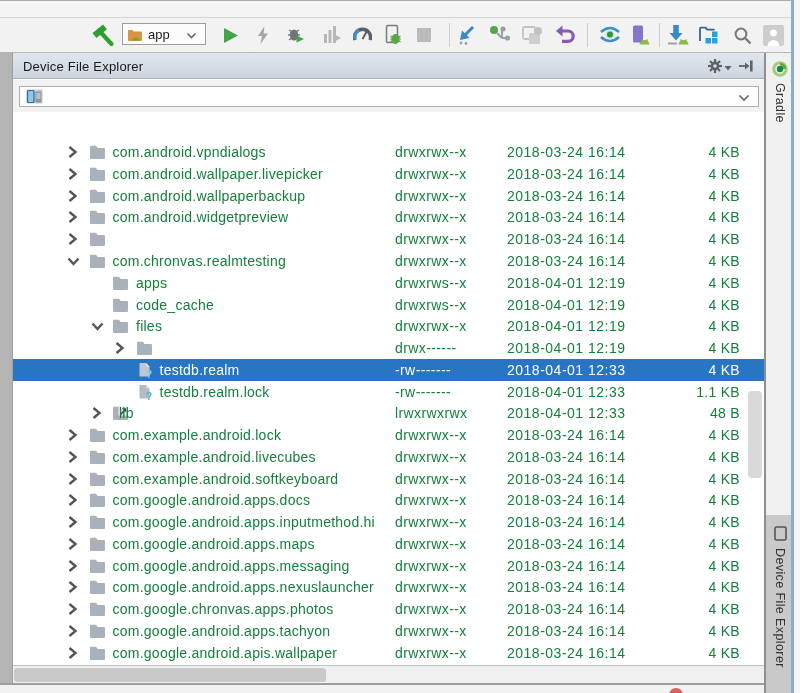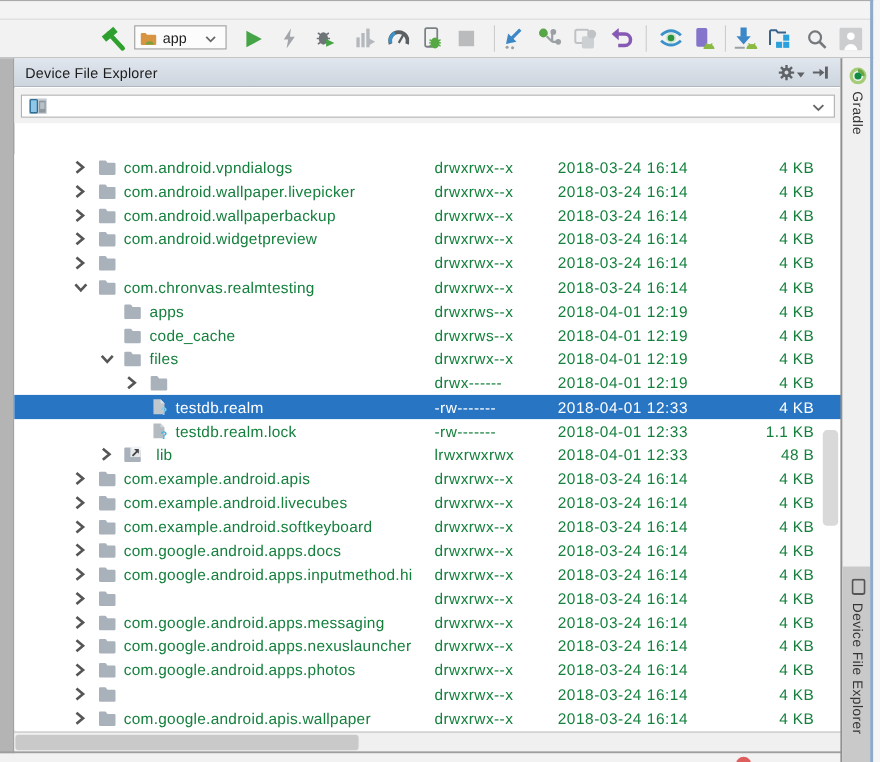--- a/index.html
+++ b/index.html
@@ -381,33 +381,33 @@
 <div class="row">
         <span class="ch" style="left:76.5px"><svg width="13" height="15" viewBox="0 0 13 15">
             <polyline points="3.5,2.5 9.5,7.5 3.5,12.5" fill="none" stroke="#565656" stroke-width="2.4"></polyline>
           </svg></span>
         <span class="ic" style="left:99px"><svg width="17" height="16" viewBox="0 0 17 16">
             <path d="M1 14 V2.8 a1 1 0 0 1 1-1 h4.6 a1 1 0 0 1 .8 .4 L8.6 4.0 h6.4 a1 1 0 0 1 1 1 v9 a1 1 0 0 1 -1 1 h-13 a1 1 0 0 1 -1-1 z" fill="#a9b2ba"></path>
             <rect x="6.5" y="1" width="9.5" height="9.5" fill="#eef1f3" opacity="0.85"></rect>
             <path d="M8.5 9.5 L13.5 4.5" stroke="#454545" stroke-width="1.7"></path>
             <path d="M9.8 3.2 h4.4 v4.4 z" fill="#454545"></path>
           </svg></span>
-        <span class="nm" style="left:129px">lib</span>
+        <span class="nm" style="left:106px">lib</span>
         <span class="pm">lrwxrwxrwx</span>
         <span class="dt">2018-04-01 12:33</span>
         <span class="sz">48 B</span>
       </div>
 <div class="row">
         <span class="ch" style="left:53px"><svg width="13" height="15" viewBox="0 0 13 15">
             <polyline points="3.5,2.5 9.5,7.5 3.5,12.5" fill="none" stroke="#565656" stroke-width="2.4"></polyline>
           </svg></span>
         <span class="ic" style="left:75.5px"><svg width="17" height="16" viewBox="0 0 17 16">
             <path d="M1 14 V2.8 a1 1 0 0 1 1-1 h4.6 a1 1 0 0 1 .8 .4 L8.6 4.0 h6.4 a1 1 0 0 1 1 1 v9 a1 1 0 0 1 -1 1 h-13 a1 1 0 0 1 -1-1 z" fill="#a9b2ba"></path>
           </svg></span>
-        <span class="nm" style="left:99.5px">com.example.android.apis</span>
+        <span class="nm" style="left:99.5px">com.example.android.lock</span>
         <span class="pm">drwxrwx--x</span>
         <span class="dt">2018-03-24 16:14</span>
         <span class="sz">4 KB</span>
       </div>
 <div class="row">
         <span class="ch" style="left:53px"><svg width="13" height="15" viewBox="0 0 13 15">
             <polyline points="3.5,2.5 9.5,7.5 3.5,12.5" fill="none" stroke="#565656" stroke-width="2.4"></polyline>
           </svg></span>
         <span class="ic" style="left:75.5px"><svg width="17" height="16" viewBox="0 0 17 16">
             <path d="M1 14 V2.8 a1 1 0 0 1 1-1 h4.6 a1 1 0 0 1 .8 .4 L8.6 4.0 h6.4 a1 1 0 0 1 1 1 v9 a1 1 0 0 1 -1 1 h-13 a1 1 0 0 1 -1-1 z" fill="#a9b2ba"></path>
@@ -453,20 +453,21 @@
         <span class="dt">2018-03-24 16:14</span>
         <span class="sz">4 KB</span>
       </div>
 <div class="row">
         <span class="ch" style="left:53px"><svg width="13" height="15" viewBox="0 0 13 15">
             <polyline points="3.5,2.5 9.5,7.5 3.5,12.5" fill="none" stroke="#565656" stroke-width="2.4"></polyline>
           </svg></span>
         <span class="ic" style="left:75.5px"><svg width="17" height="16" viewBox="0 0 17 16">
             <path d="M1 14 V2.8 a1 1 0 0 1 1-1 h4.6 a1 1 0 0 1 .8 .4 L8.6 4.0 h6.4 a1 1 0 0 1 1 1 v9 a1 1 0 0 1 -1 1 h-13 a1 1 0 0 1 -1-1 z" fill="#a9b2ba"></path>
           </svg></span>
+        <span class="nm" style="left:99.5px">com.google.android.apps.maps</span>
         <span class="pm">drwxrwx--x</span>
         <span class="dt">2018-03-24 16:14</span>
         <span class="sz">4 KB</span>
       </div>
 <div class="row">
         <span class="ch" style="left:53px"><svg width="13" height="15" viewBox="0 0 13 15">
             <polyline points="3.5,2.5 9.5,7.5 3.5,12.5" fill="none" stroke="#565656" stroke-width="2.4"></polyline>
           </svg></span>
         <span class="ic" style="left:75.5px"><svg width="17" height="16" viewBox="0 0 17 16">
             <path d="M1 14 V2.8 a1 1 0 0 1 1-1 h4.6 a1 1 0 0 1 .8 .4 L8.6 4.0 h6.4 a1 1 0 0 1 1 1 v9 a1 1 0 0 1 -1 1 h-13 a1 1 0 0 1 -1-1 z" fill="#a9b2ba"></path>
@@ -488,32 +489,33 @@
         <span class="dt">2018-03-24 16:14</span>
         <span class="sz">4 KB</span>
       </div>
 <div class="row">
         <span class="ch" style="left:53px"><svg width="13" height="15" viewBox="0 0 13 15">
             <polyline points="3.5,2.5 9.5,7.5 3.5,12.5" fill="none" stroke="#565656" stroke-width="2.4"></polyline>
           </svg></span>
         <span class="ic" style="left:75.5px"><svg width="17" height="16" viewBox="0 0 17 16">
             <path d="M1 14 V2.8 a1 1 0 0 1 1-1 h4.6 a1 1 0 0 1 .8 .4 L8.6 4.0 h6.4 a1 1 0 0 1 1 1 v9 a1 1 0 0 1 -1 1 h-13 a1 1 0 0 1 -1-1 z" fill="#a9b2ba"></path>
           </svg></span>
-        <span class="nm" style="left:99.5px">com.google.android.apps.photos</span>
-        <span class="pm">drwxrwx--x</span>
-        <span class="dt">2018-03-24 16:14</span>
-        <span class="sz">4 KB</span>
-      </div>
-<div class="row">
-        <span class="ch" style="left:53px"><svg width="13" height="15" viewBox="0 0 13 15">
-            <polyline points="3.5,2.5 9.5,7.5 3.5,12.5" fill="none" stroke="#565656" stroke-width="2.4"></polyline>
-          </svg></span>
-        <span class="ic" style="left:75.5px"><svg width="17" height="16" viewBox="0 0 17 16">
-            <path d="M1 14 V2.8 a1 1 0 0 1 1-1 h4.6 a1 1 0 0 1 .8 .4 L8.6 4.0 h6.4 a1 1 0 0 1 1 1 v9 a1 1 0 0 1 -1 1 h-13 a1 1 0 0 1 -1-1 z" fill="#a9b2ba"></path>
-          </svg></span>
+        <span class="nm" style="left:99.5px">com.google.chronvas.apps.photos</span>
+        <span class="pm">drwxrwx--x</span>
+        <span class="dt">2018-03-24 16:14</span>
+        <span class="sz">4 KB</span>
+      </div>
+<div class="row">
+        <span class="ch" style="left:53px"><svg width="13" height="15" viewBox="0 0 13 15">
+            <polyline points="3.5,2.5 9.5,7.5 3.5,12.5" fill="none" stroke="#565656" stroke-width="2.4"></polyline>
+          </svg></span>
+        <span class="ic" style="left:75.5px"><svg width="17" height="16" viewBox="0 0 17 16">
+            <path d="M1 14 V2.8 a1 1 0 0 1 1-1 h4.6 a1 1 0 0 1 .8 .4 L8.6 4.0 h6.4 a1 1 0 0 1 1 1 v9 a1 1 0 0 1 -1 1 h-13 a1 1 0 0 1 -1-1 z" fill="#a9b2ba"></path>
+          </svg></span>
+        <span class="nm" style="left:99.5px">com.google.android.apps.tachyon</span>
         <span class="pm">drwxrwx--x</span>
         <span class="dt">2018-03-24 16:14</span>
         <span class="sz">4 KB</span>
       </div>
 <div class="row">
         <span class="ch" style="left:53px"><svg width="13" height="15" viewBox="0 0 13 15">
             <polyline points="3.5,2.5 9.5,7.5 3.5,12.5" fill="none" stroke="#565656" stroke-width="2.4"></polyline>
           </svg></span>
         <span class="ic" style="left:75.5px"><svg width="17" height="16" viewBox="0 0 17 16">
             <path d="M1 14 V2.8 a1 1 0 0 1 1-1 h4.6 a1 1 0 0 1 .8 .4 L8.6 4.0 h6.4 a1 1 0 0 1 1 1 v9 a1 1 0 0 1 -1 1 h-13 a1 1 0 0 1 -1-1 z" fill="#a9b2ba"></path>

